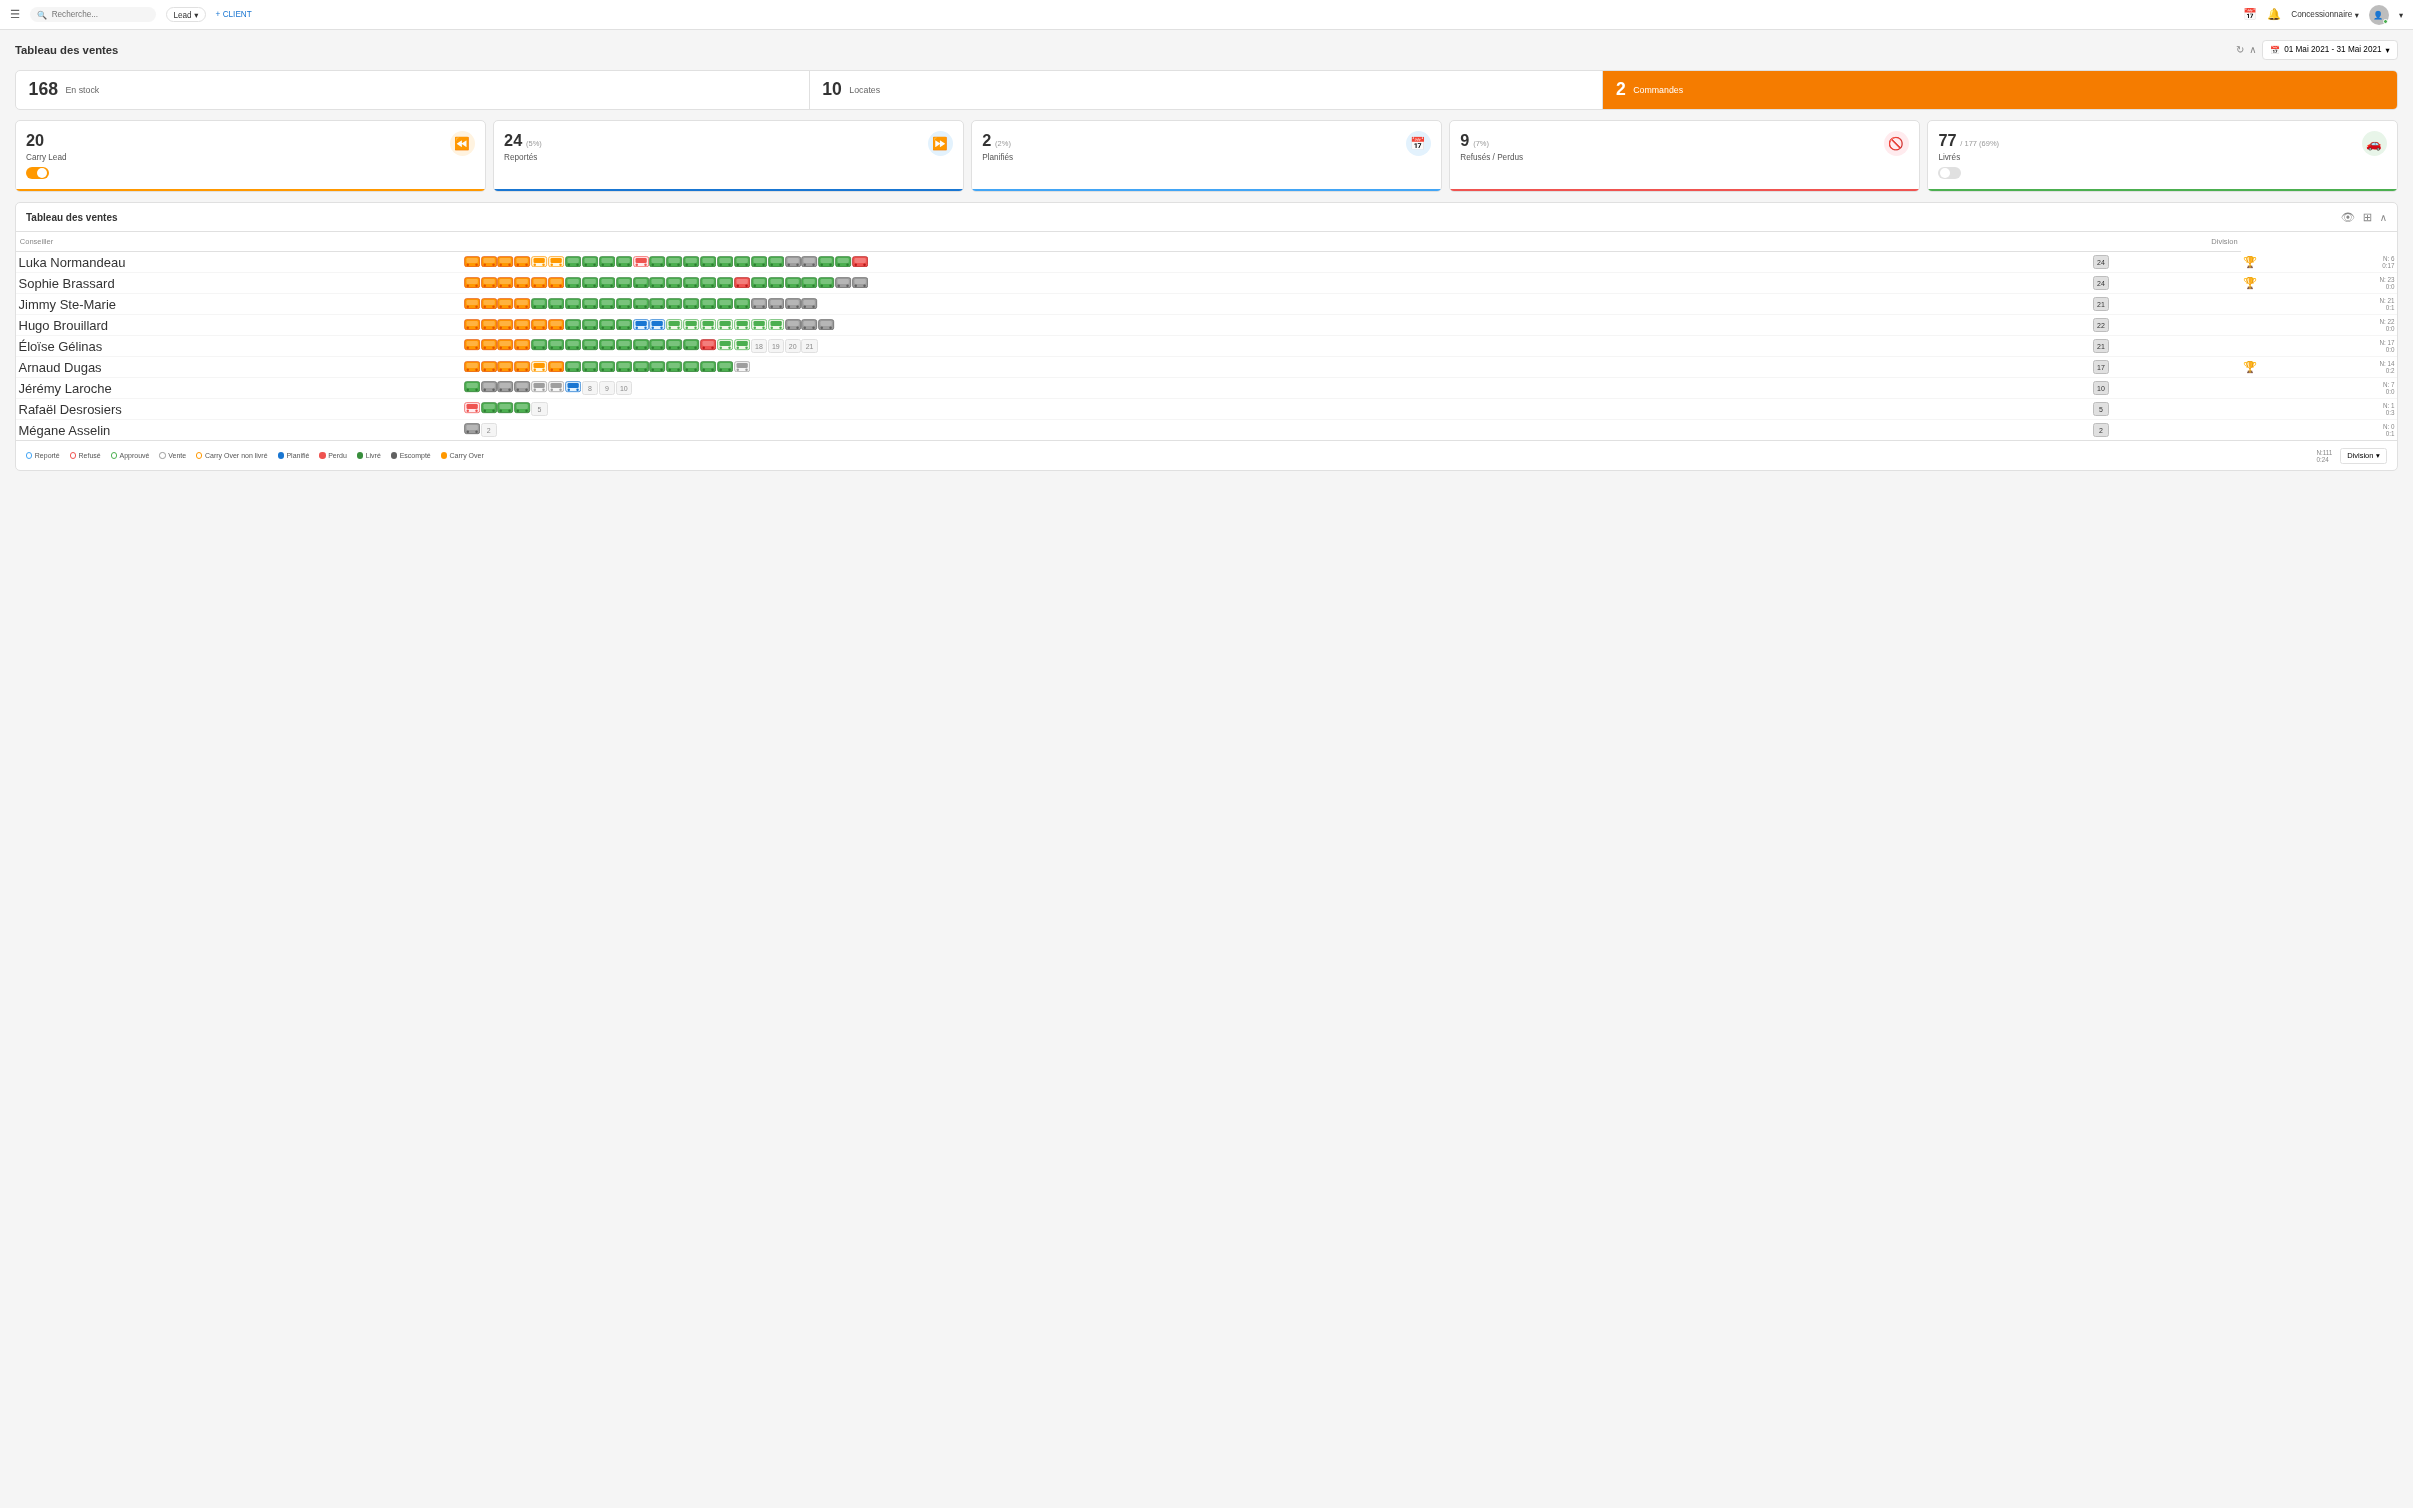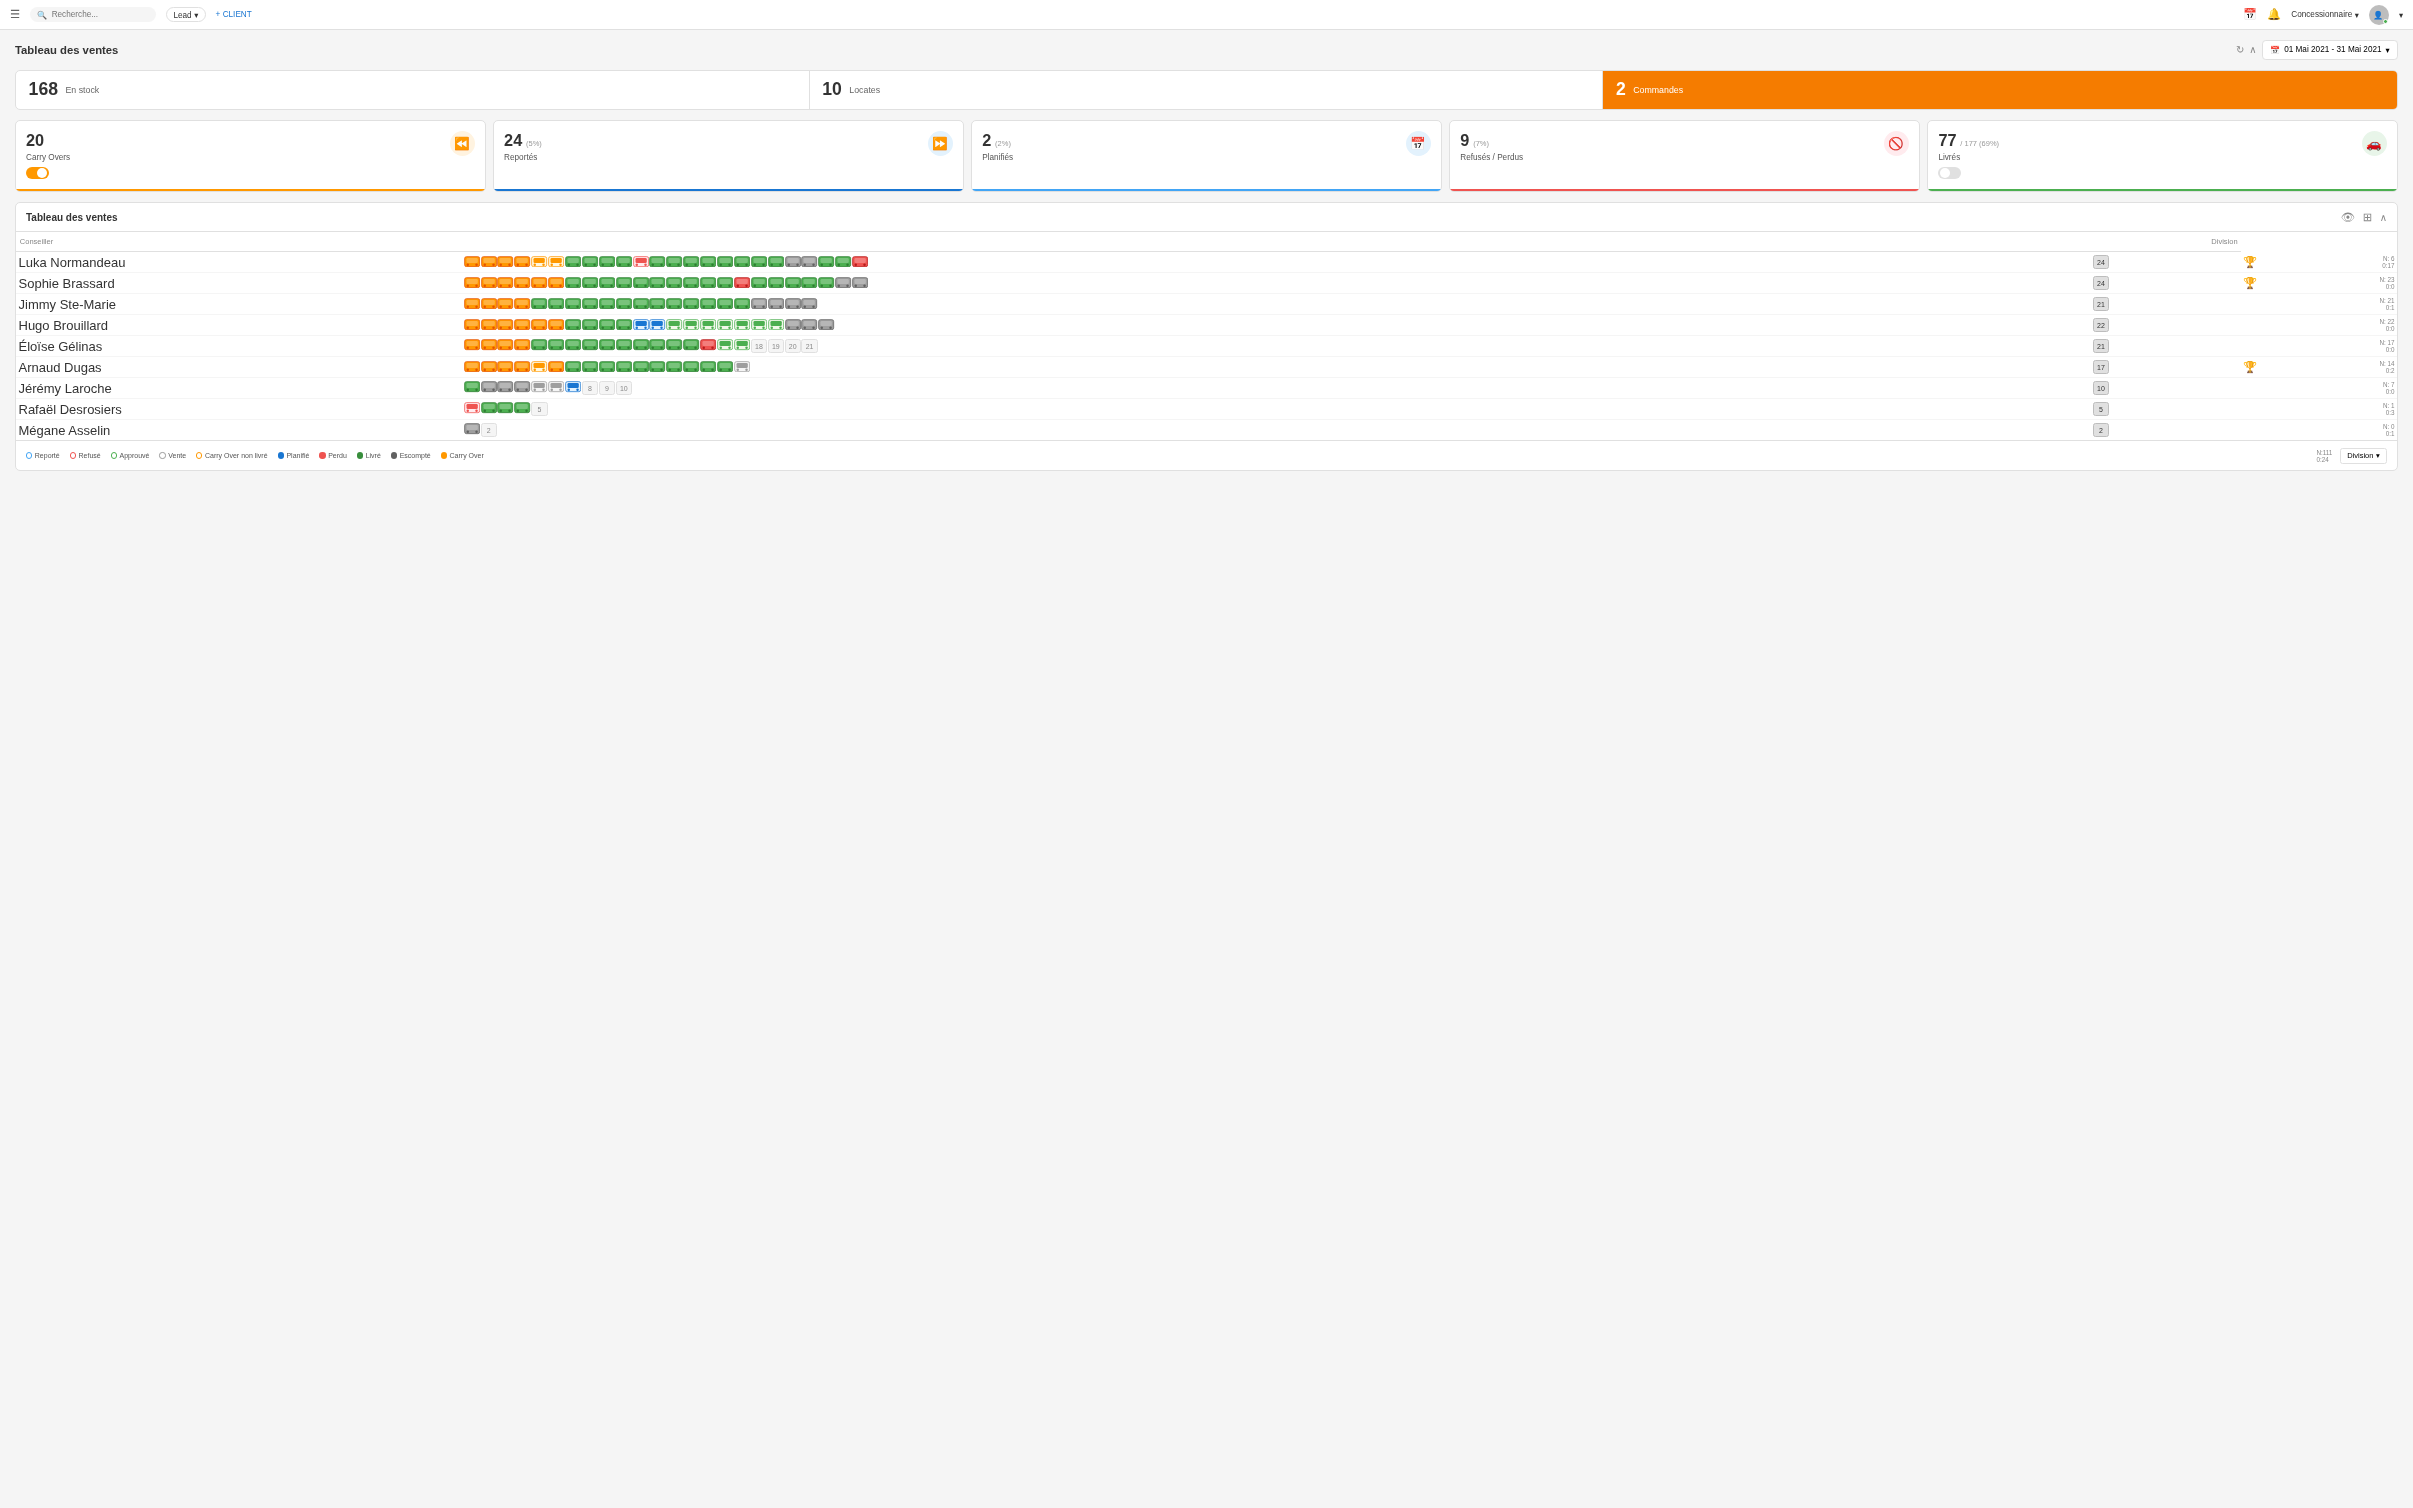--- a/index.html
+++ b/index.html
@@ -241,21 +241,21 @@
       <span class="stat-num" style="color:#fff;">2</span>
       <span class="stat-label" style="color:#fff;">Commandes</span>
     </div>
   </div>
 
   <div class="cards-row">
 
     <div class="card card-orange">
       <div class="card-icon orange-bg">⏪</div>
       <div class="card-num">20</div>
-      <div class="card-label">Carry Overs</div>
+      <div class="card-label">Carry Lead</div>
       <div class="card-toggle">
         <div class="card-toggle-knob"></div>
       </div>
       <div class="card-bottom-bar"></div>
     </div>
 
     <div class="card card-blue">
       <div class="card-icon blue-bg">⏩</div>
       <div style="display:flex;align-items:baseline;gap:3.8px;">
         <div class="card-num">24</div>

